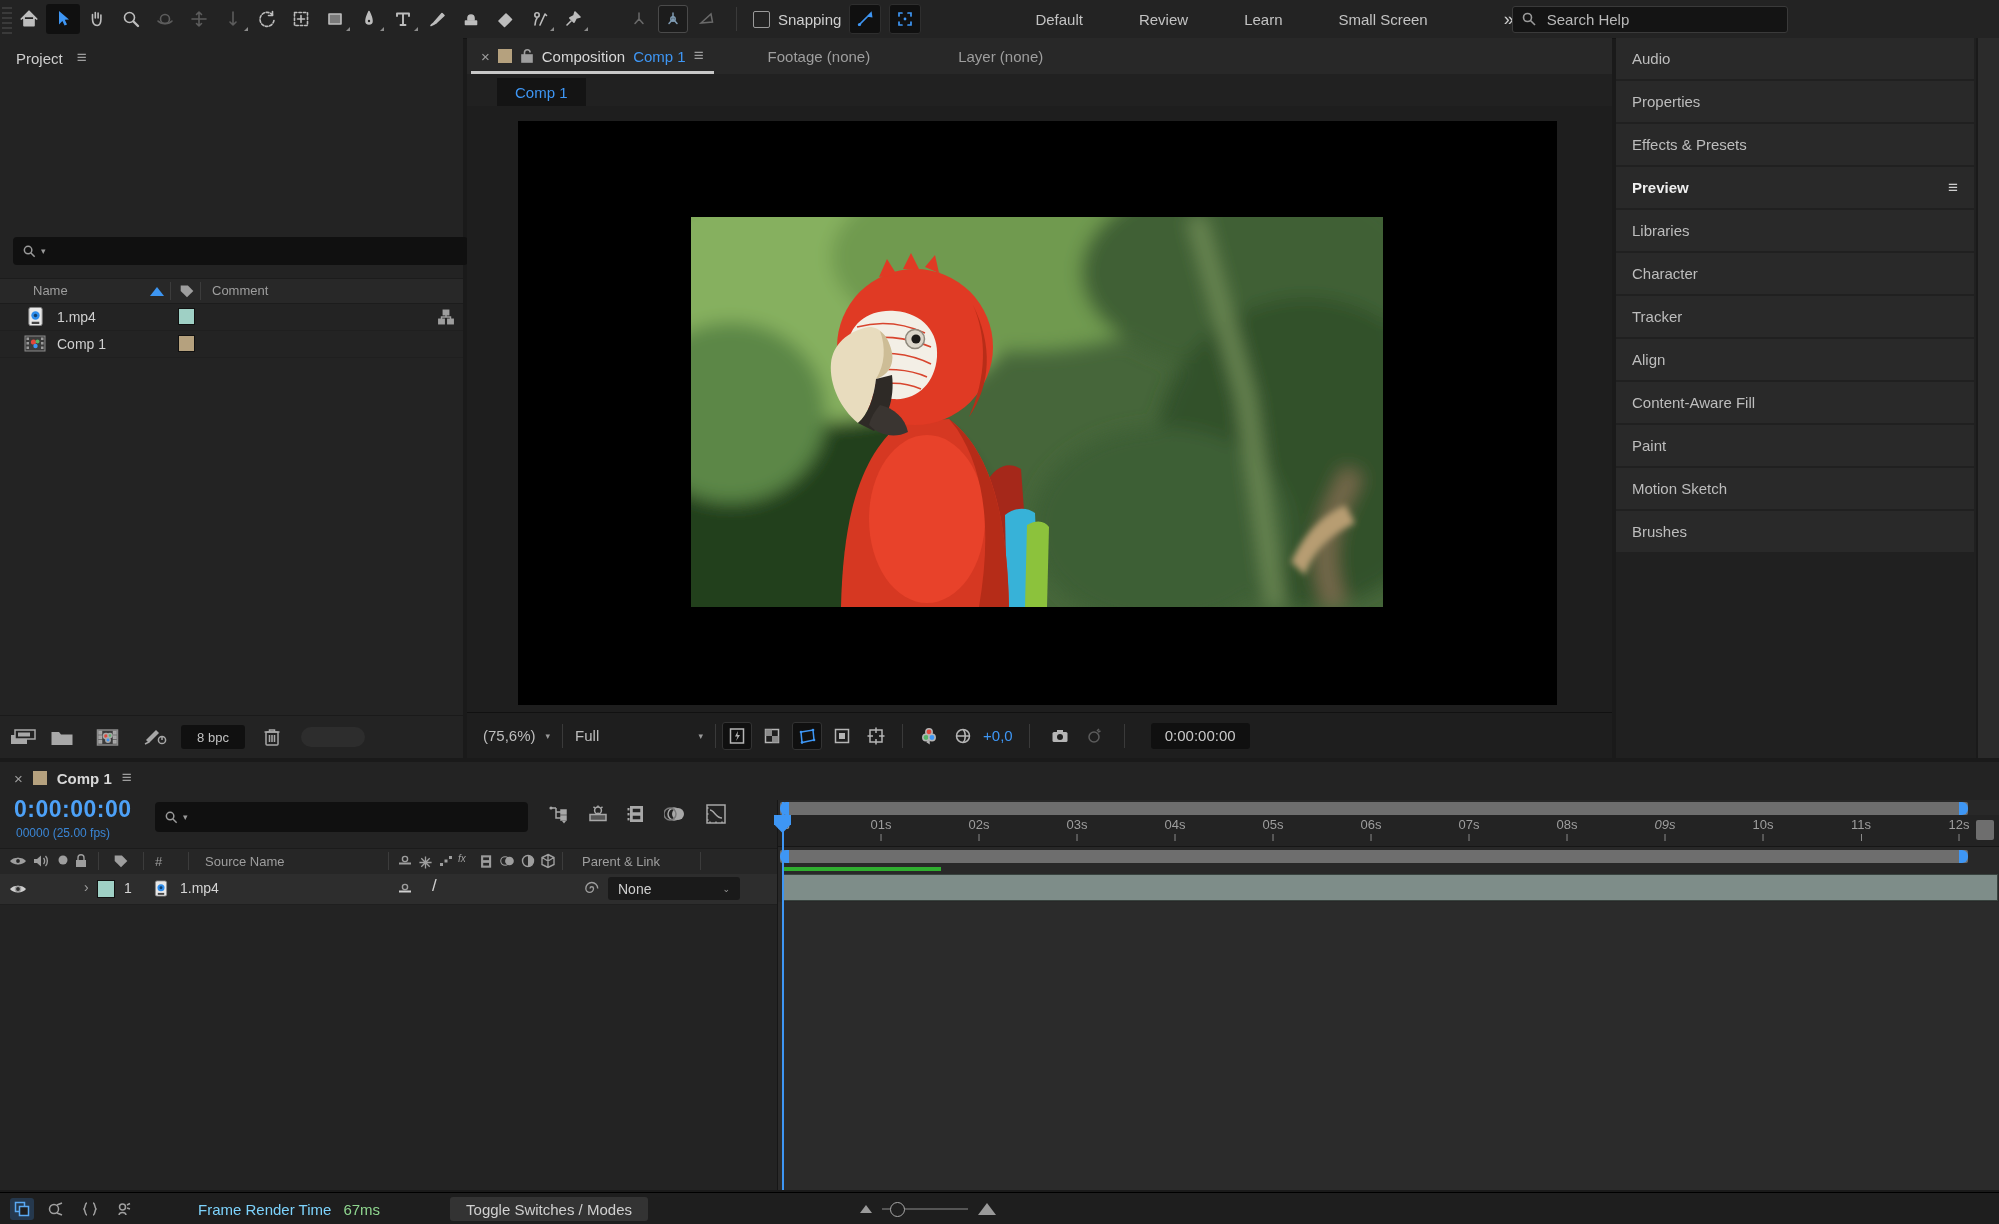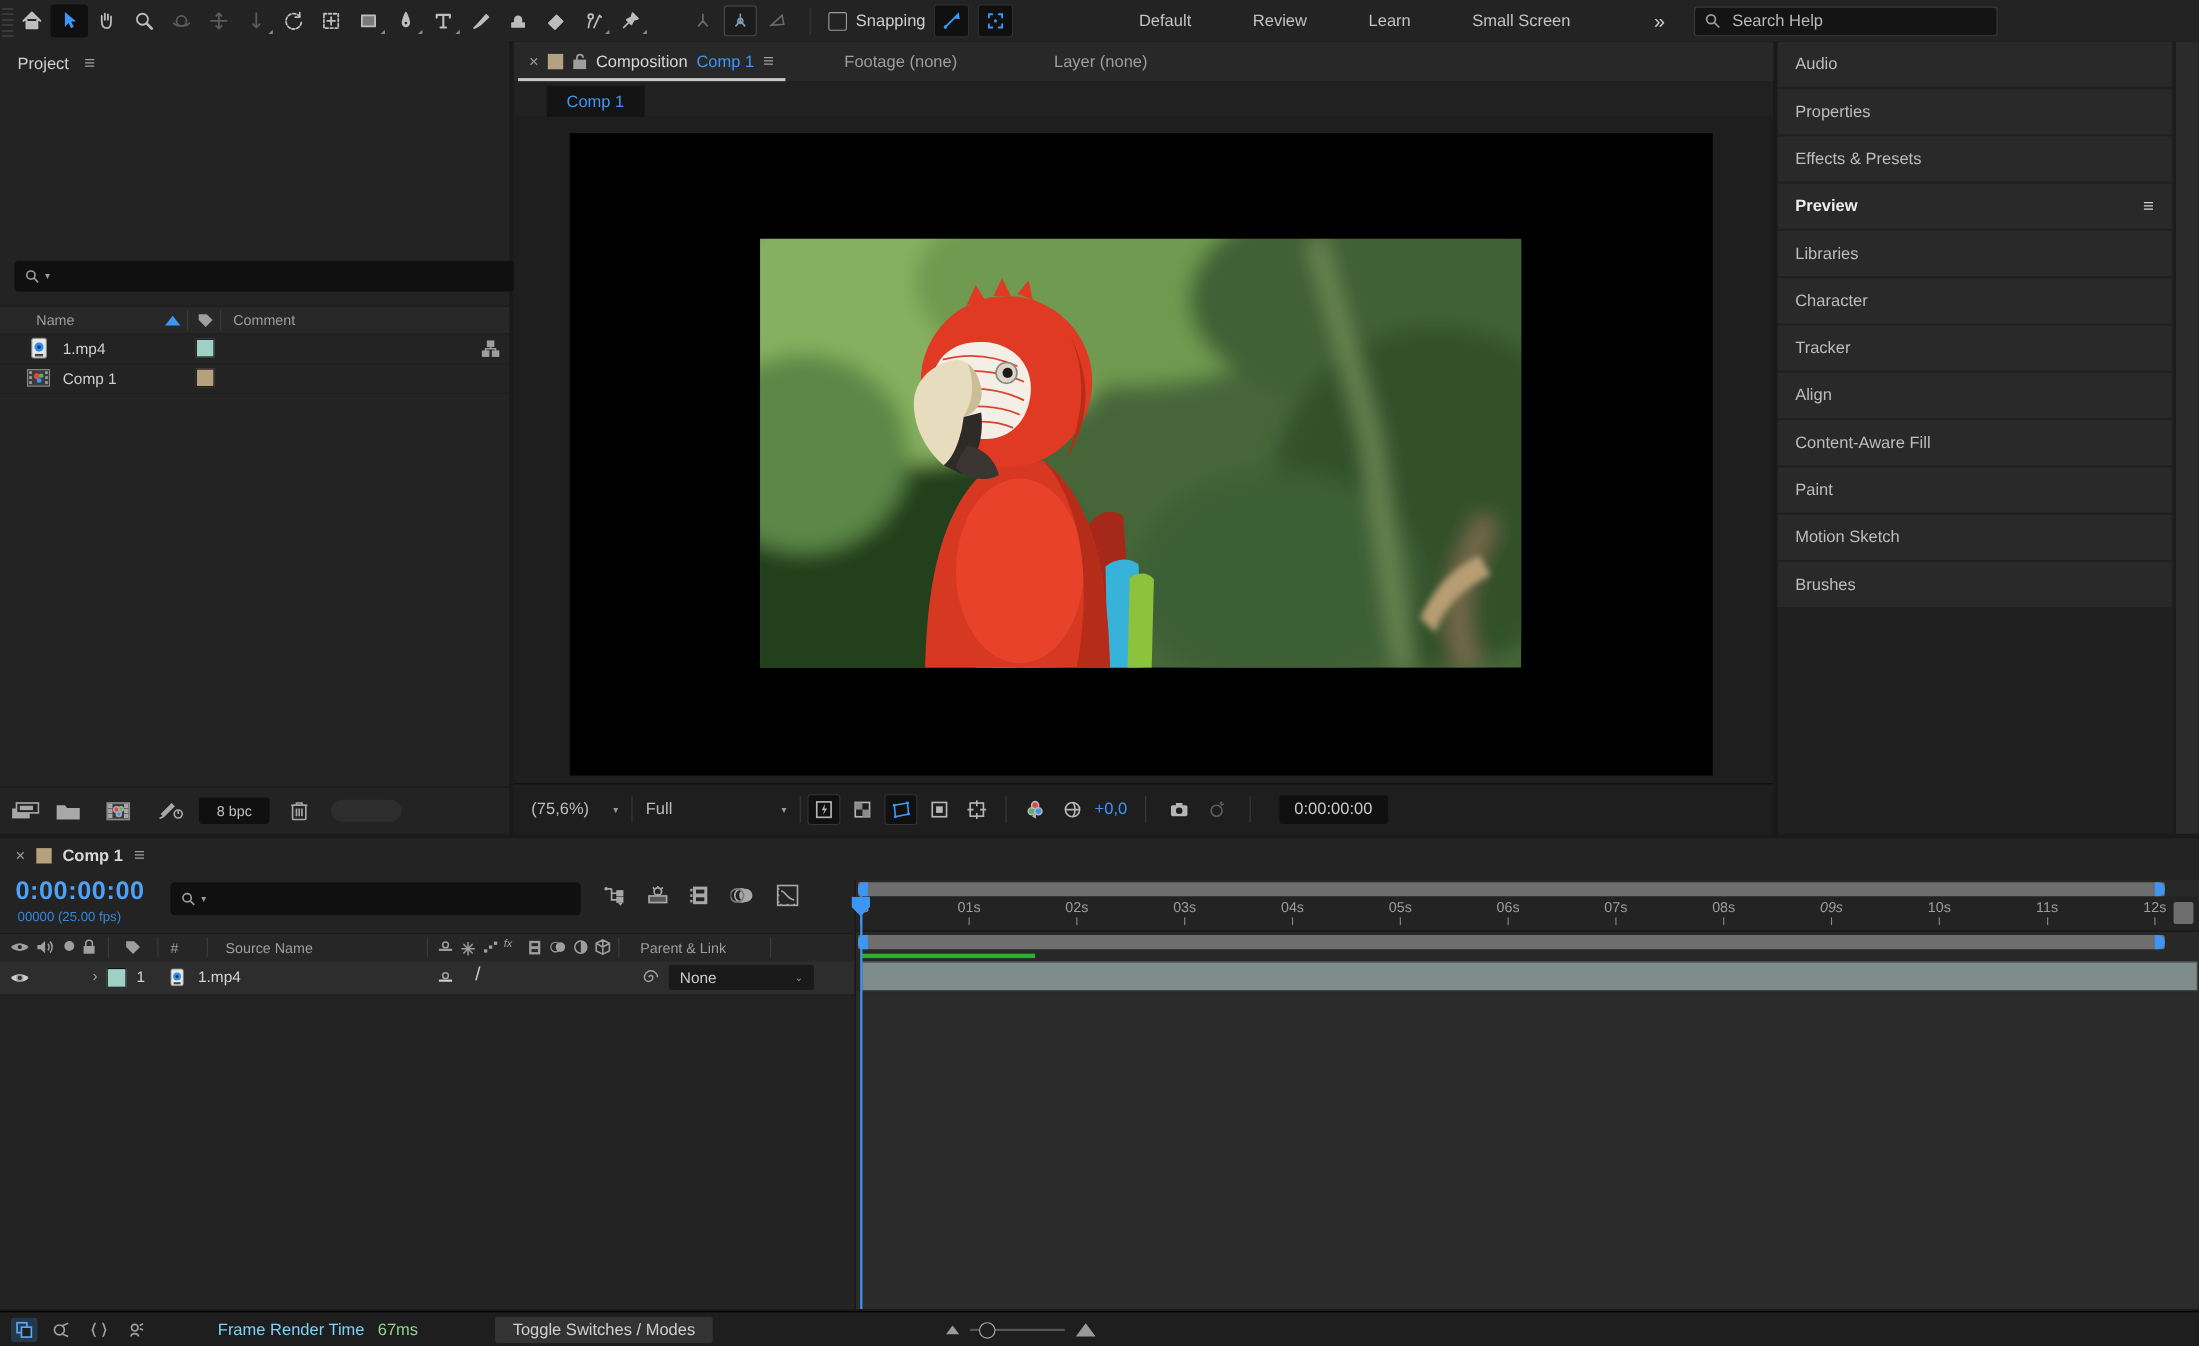--- a/index.html
+++ b/index.html
@@ -31,21 +31,21 @@
             border-radius:3px;border:1px solid transparent;}
   .axis-btn.sel{border-color:#4a4a4a;background:#1c1c1c;}
   .axis-btn svg{stroke:#6a6a6a;fill:none;stroke-width:1.5;stroke-linecap:round;}
   .axis-btn.sel svg{stroke:#7f9bb3;}
   .snapping{display:flex;align-items:center;gap:8px;margin-left:16px;flex:none;}
   .checkbox{width:15px;height:15px;border:1.5px solid #9a9a9a;border-radius:2px;background:transparent;}
   .snap-label{color:#cfcfcf;}
   .ws-tabs{display:flex;gap:0;margin-left:86px;flex:none;}
   .ws-tab{color:#c3c3c3;padding:0 28px;cursor:default;white-space:nowrap;}
   .overflow-btn{color:#cfcfcf;font-size:18px;margin-left:48px;letter-spacing:-2px;flex:none;}
-  .search-help{margin-left:28px;width:258px;height:25px;background:#141414;border:1px solid #3a3a3a;
+  .search-help{width:258px;height:25px;background:#141414;border:1px solid #3a3a3a;
                border-radius:3px;display:flex;align-items:center;padding:0 8px;gap:8px;flex:none;}
   .search-help input{background:transparent;border:none;outline:none;color:#cfcfcf;width:180px;
                font-family:"Liberation Sans",sans-serif;font-size:15px;}
   .search-help input::placeholder{color:#b9b9b9;opacity:1;}
 
   
   #project{left:0;top:38px;width:463px;height:720px;}
   .proj-head{position:absolute;left:16px;top:10px;display:flex;align-items:center;gap:14px;color:#cfcfcf;}
   .menu-glyph{color:#9e9e9e;font-size:17px;}
   .proj-search{position:absolute;left:13px;top:199px;width:437px;height:28px;background:#101010;
@@ -81,21 +81,21 @@
   .tab-swatch{width:14px;height:14px;background:#b5a17e;}
   .tab-doc{color:#3e96f4;}
   .subtab-row{position:absolute;left:0;top:36px;width:1145px;height:32px;background:#212121;}
   .subtab{position:absolute;left:30px;top:4px;height:28px;padding:0 18px;background:#141414;
           color:#3e96f4;display:flex;align-items:center;}
   .stage{position:absolute;left:51px;top:83px;width:1039px;height:584px;background:#000;}
   .vid{position:absolute;left:173px;top:96px;width:692px;height:390px;}
   .vctrl{position:absolute;left:0;top:674px;width:1145px;height:46px;background:#1e1e1e;
          border-top:1px solid #111;display:flex;align-items:center;padding-left:10px;box-sizing:border-box;gap:6px;}
   .vc-text{color:#bdbdbd;}
-  .vc-dd{display:flex;align-items:center;gap:22px;padding:0 6px;}
+  .vc-dd{display:flex;align-items:center;gap:10px;padding:0 6px;}
   .vc-ic{width:28px;height:26px;display:flex;align-items:center;justify-content:center;border-radius:3px;}
   .vc-ic svg{stroke:#b5b5b5;fill:none;stroke-width:1.5;}
   .vc-ic.sel{background:#101010;border:1px solid #333;}
   .vc-ic.blue svg{stroke:#3e96f4;}
   .vc-ic.dim svg{stroke:#5c5c5c;}
   .expo{color:#3e96f4;}
   .tc-well{height:26px;padding:0 14px;background:#101010;border-radius:3px;color:#c8c8c8;
            display:flex;align-items:center;margin-left:10px;}
 
   

